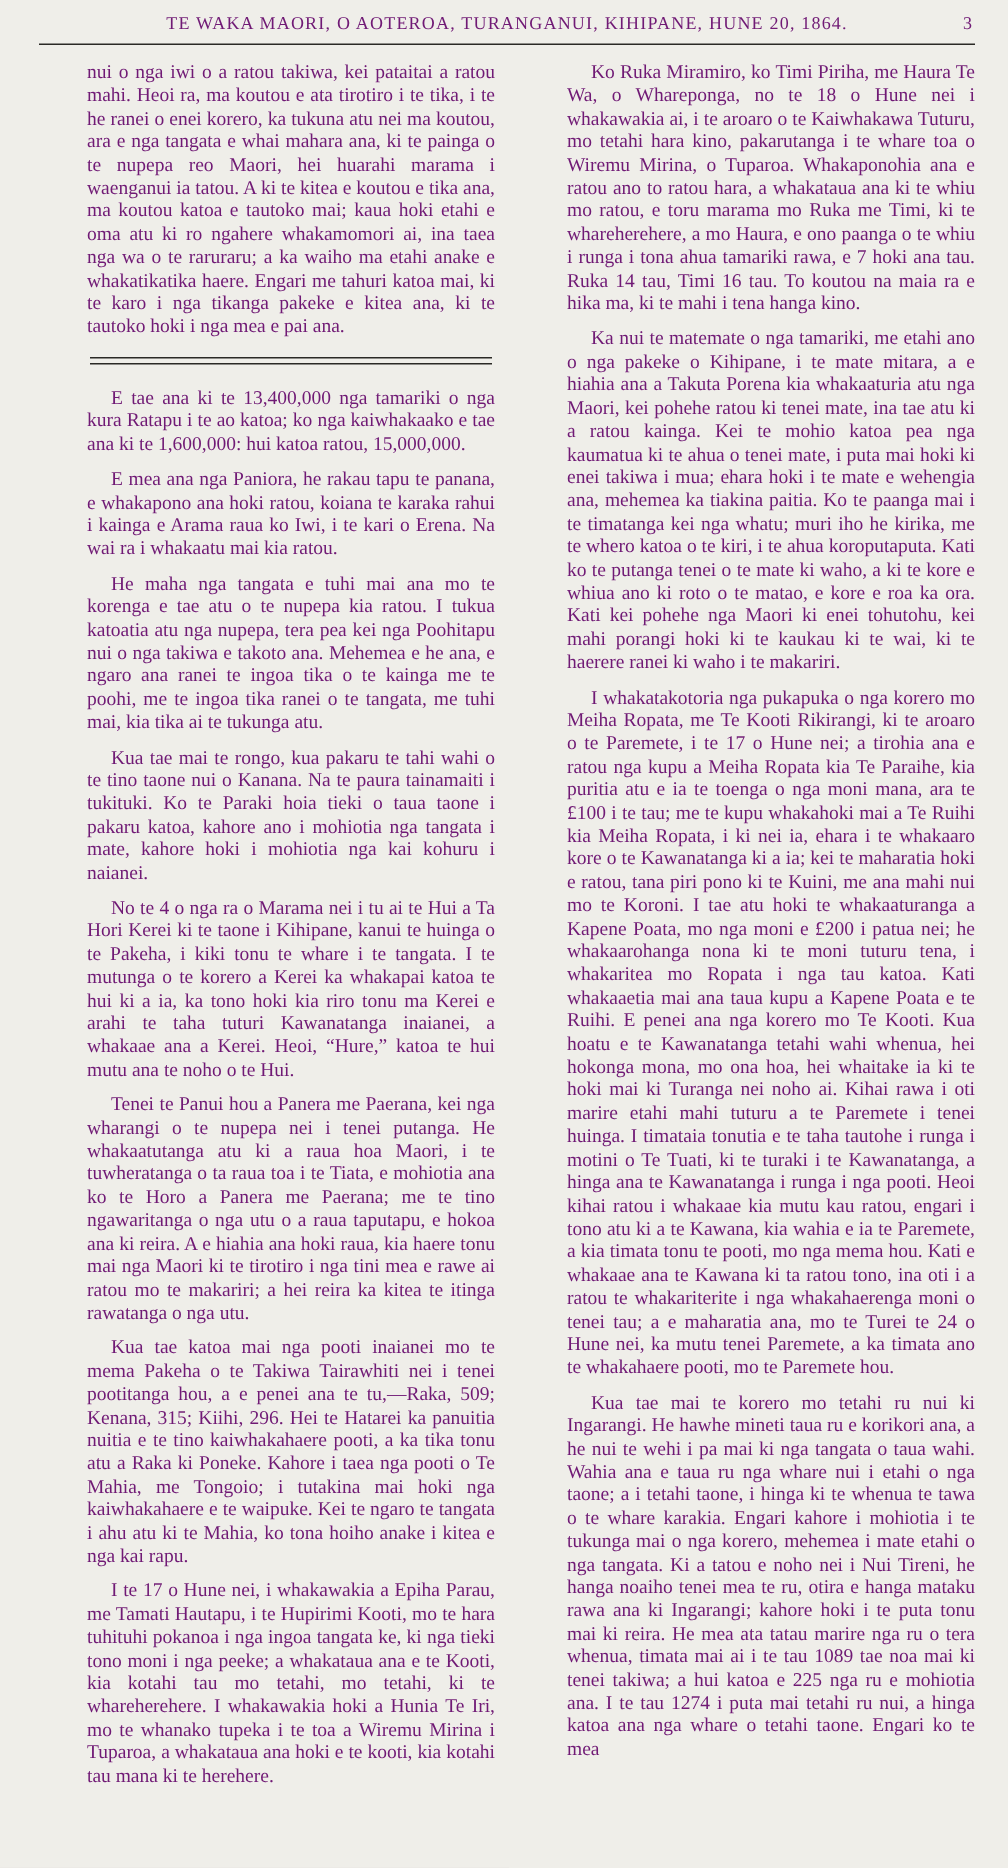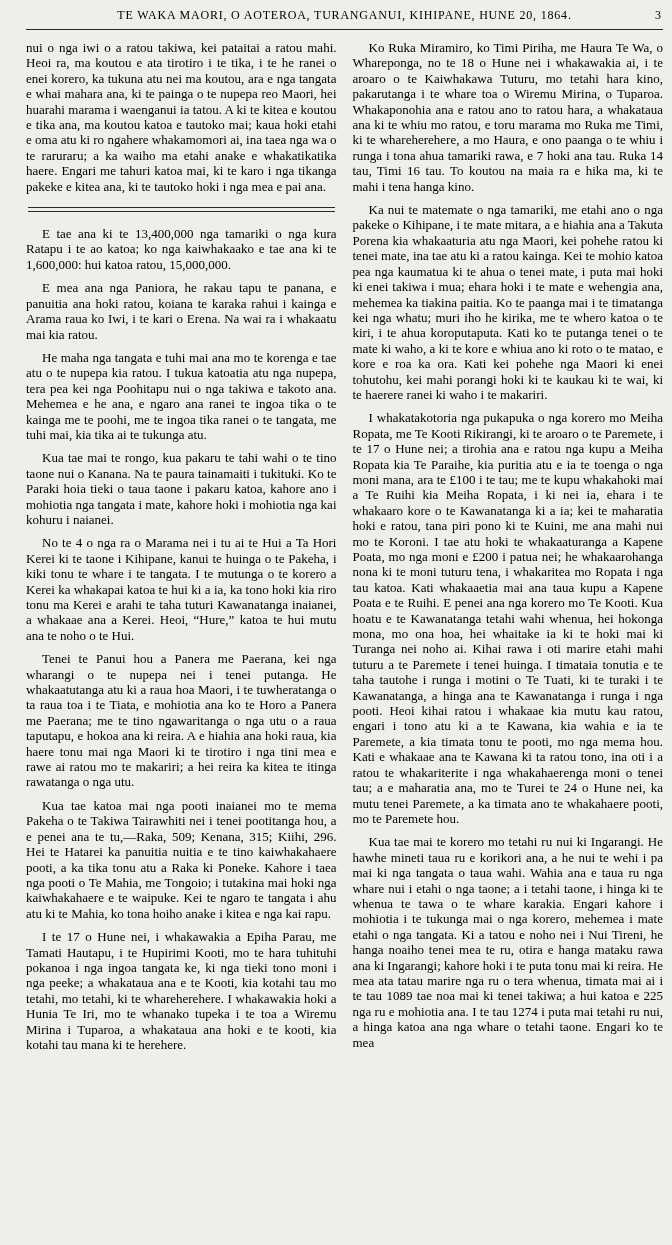--- a/index.html
+++ b/index.html
@@ -5,24 +5,24 @@
   html, body {
     margin: 0;
     padding: 0;
     background: #e9e8e3;
   }
   .page {
     position: relative;
     width: 672px;
     height: 1245px;
     background: #efeee9;
-    color: #000000;
+    color: #701a75;
     font-family: "Liberation Serif", "DejaVu Serif", serif;
     box-sizing: border-box;
-    padding: 8px 9px 10px 26px;
+    padding: 8px 22px 10px 26px;
     overflow: hidden;
   }
   .masthead {
     position: relative;
     height: 18px;
   }
   .masthead-title {
     position: absolute;
     left: 0;
     right: 0;
@@ -45,20 +45,21 @@
   .columns {
     display: flex;
     gap: 16px;
   }
   .col {
     flex: 1 1 0;
     min-width: 0;
     text-align: justify;
     font-size: 13px;
     line-height: 15.4px;
+    margin-left: 32px;
   }
   .col p {
     margin: 0 0 8px 0;
     text-indent: 16px;
   }
   .col p.continuation {
     text-indent: 0;
   }
   .section-divider {
     height: 3px;
@@ -78,21 +79,21 @@
   </header>
 
   <div class="header-rule"></div>
 
   <div class="columns">
 
     <div class="col">
       <p class="continuation">nui o nga iwi o a ratou takiwa, kei pataitai a ratou mahi. Heoi ra, ma koutou e ata tirotiro i te tika, i te he ranei o enei korero, ka tukuna atu nei ma koutou, ara e nga tangata e whai mahara ana, ki te painga o te nupepa reo Maori, hei huarahi marama i waenganui ia tatou. A ki te kitea e koutou e tika ana, ma koutou katoa e tautoko mai; kaua hoki etahi e oma atu ki ro ngahere whakamomori ai, ina taea nga wa o te raruraru; a ka waiho ma etahi anake e whakatikatika haere. Engari me tahuri katoa mai, ki te karo i nga tikanga pakeke e kitea ana, ki te tautoko hoki i nga mea e pai ana.</p>
       <div class="section-divider"></div>
       <p>E tae ana ki te 13,400,000 nga tamariki o nga kura Ratapu i te ao katoa; ko nga kaiwhakaako e tae ana ki te 1,600,000: hui katoa ratou, 15,000,000.</p>
-      <p>E mea ana nga Paniora, he rakau tapu te panana, e panuitia ana hoki ratou, koiana te karaka rahui i kainga e Arama raua ko Iwi, i te kari o Erena. Na wai ra i whakaatu mai kia ratou.</p>
+      <p>E mea ana nga Paniora, he rakau tapu te panana, e whakapono ana hoki ratou, koiana te karaka rahui i kainga e Arama raua ko Iwi, i te kari o Erena. Na wai ra i whakaatu mai kia ratou.</p>
       <p>He maha nga tangata e tuhi mai ana mo te korenga e tae atu o te nupepa kia ratou. I tukua katoatia atu nga nupepa, tera pea kei nga Poohitapu nui o nga takiwa e takoto ana. Mehemea e he ana, e ngaro ana ranei te ingoa tika o te kainga me te poohi, me te ingoa tika ranei o te tangata, me tuhi mai, kia tika ai te tukunga atu.</p>
       <p>Kua tae mai te rongo, kua pakaru te tahi wahi o te tino taone nui o Kanana. Na te paura tainamaiti i tukituki. Ko te Paraki hoia tieki o taua taone i pakaru katoa, kahore ano i mohiotia nga tangata i mate, kahore hoki i mohiotia nga kai kohuru i naianei.</p>
       <p>No te 4 o nga ra o Marama nei i tu ai te Hui a Ta Hori Kerei ki te taone i Kihipane, kanui te huinga o te Pakeha, i kiki tonu te whare i te tangata. I te mutunga o te korero a Kerei ka whakapai katoa te hui ki a ia, ka tono hoki kia riro tonu ma Kerei e arahi te taha tuturi Kawanatanga inaianei, a whakaae ana a Kerei. Heoi, “Hure,” katoa te hui mutu ana te noho o te Hui.</p>
       <p>Tenei te Panui hou a Panera me Paerana, kei nga wharangi o te nupepa nei i tenei putanga. He whakaatutanga atu ki a raua hoa Maori, i te tuwheratanga o ta raua toa i te Tiata, e mohiotia ana ko te Horo a Panera me Paerana; me te tino ngawaritanga o nga utu o a raua taputapu, e hokoa ana ki reira. A e hiahia ana hoki raua, kia haere tonu mai nga Maori ki te tirotiro i nga tini mea e rawe ai ratou mo te makariri; a hei reira ka kitea te itinga rawatanga o nga utu.</p>
       <p>Kua tae katoa mai nga pooti inaianei mo te mema Pakeha o te Takiwa Tairawhiti nei i tenei pootitanga hou, a e penei ana te tu,—Raka, 509; Kenana, 315; Kiihi, 296. Hei te Hatarei ka panuitia nuitia e te tino kaiwhakahaere pooti, a ka tika tonu atu a Raka ki Poneke. Kahore i taea nga pooti o Te Mahia, me Tongoio; i tutakina mai hoki nga kaiwhakahaere e te waipuke. Kei te ngaro te tangata i ahu atu ki te Mahia, ko tona hoiho anake i kitea e nga kai rapu.</p>
       <p>I te 17 o Hune nei, i whakawakia a Epiha Parau, me Tamati Hautapu, i te Hupirimi Kooti, mo te hara tuhituhi pokanoa i nga ingoa tangata ke, ki nga tieki tono moni i nga peeke; a whakataua ana e te Kooti, kia kotahi tau mo tetahi, mo tetahi, ki te whareherehere. I whakawakia hoki a Hunia Te Iri, mo te whanako tupeka i te toa a Wiremu Mirina i Tuparoa, a whakataua ana hoki e te kooti, kia kotahi tau mana ki te herehere.</p>
     </div>
 
     <div class="col">
       <p>Ko Ruka Miramiro, ko Timi Piriha, me Haura Te Wa, o Whareponga, no te 18 o Hune nei i whakawakia ai, i te aroaro o te Kaiwhakawa Tuturu, mo tetahi hara kino, pakarutanga i te whare toa o Wiremu Mirina, o Tuparoa. Whakaponohia ana e ratou ano to ratou hara, a whakataua ana ki te whiu mo ratou, e toru marama mo Ruka me Timi, ki te whareherehere, a mo Haura, e ono paanga o te whiu i runga i tona ahua tamariki rawa, e 7 hoki ana tau. Ruka 14 tau, Timi 16 tau. To koutou na maia ra e hika ma, ki te mahi i tena hanga kino.</p>

